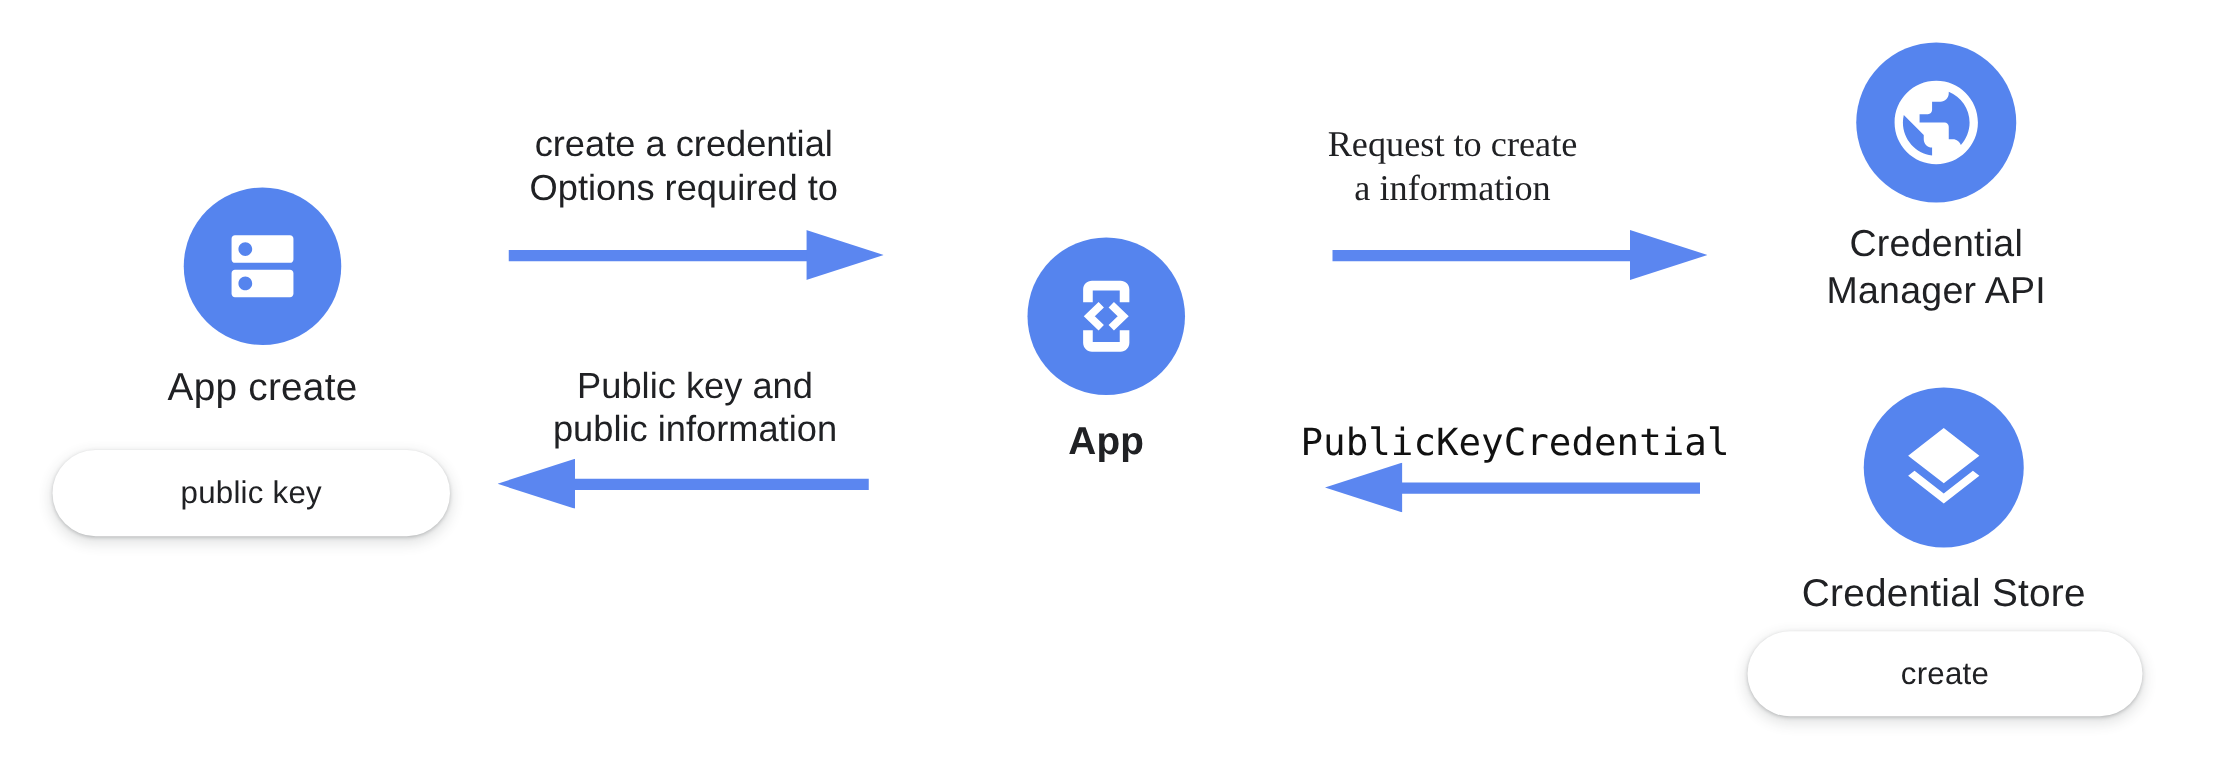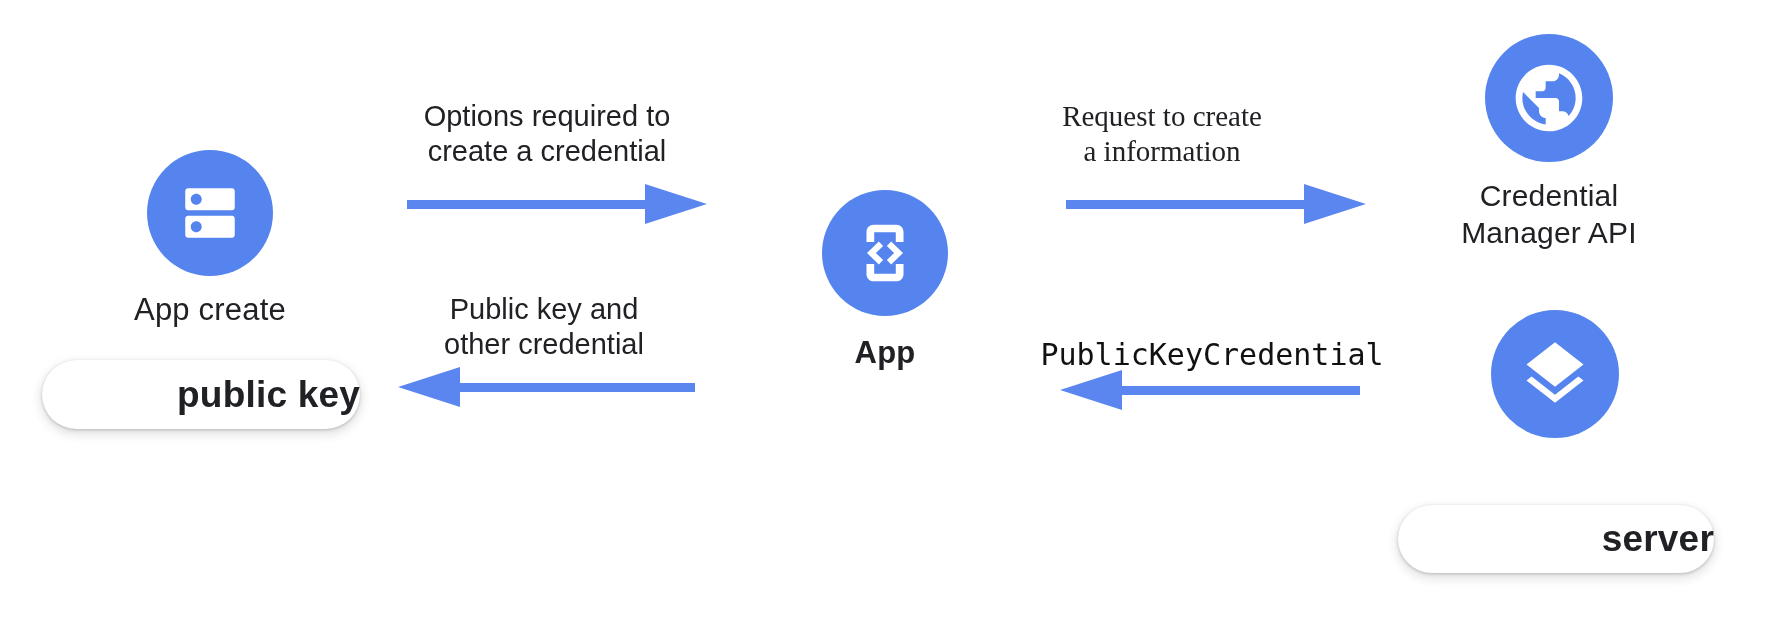--- a/index.html
+++ b/index.html
@@ -46,22 +46,22 @@
     font-family:"DejaVu Sans Mono","Liberation Mono",monospace;
     font-size:30px;
     line-height:34px;
     color:#111111;
     white-space:nowrap;
   }
   .badge{
     background:var(--badge-bg);
     border-radius:36px;
     box-shadow:0 1px 3px rgba(60,64,67,.28), 0 4px 10px 2px rgba(60,64,67,.14);
-    display:flex;align-items:center;justify-content:flex-end;
-    font-size:37px;font-weight:700;letter-spacing:.2px;
+    display:flex;align-items:center;justify-content:center;
+    font-size:25px;font-weight:400;letter-spacing:.2px;
     color:var(--text-color);
   }
   .arrow .shaft{
     position:absolute;top:50%;height:9px;margin-top:-4.5px;
     background:var(--arrow-blue);
   }
   .arrow .head{
     position:absolute;top:0;bottom:0;width:62px;
     background:var(--arrow-blue);
   }
@@ -79,41 +79,41 @@
     <svg width="66" height="66" viewBox="0 0 24 24" fill="#ffffff">
       <path d="M20 13H4c-.55 0-1 .45-1 1v6c0 .55.45 1 1 1h16c.55 0 1-.45 1-1v-6c0-.55-.45-1-1-1zM7 19c-1.1 0-2-.9-2-2s.9-2 2-2 2 .9 2 2-.9 2-2 2zM20 3H4c-.55 0-1 .45-1 1v6c0 .55.45 1 1 1h16c.55 0 1-.45 1-1V4c0-.55-.45-1-1-1zM7 9c-1.1 0-2-.9-2-2s.9-2 2-2 2 .9 2 2-.9 2-2 2z"></path>
     </svg>
   </div>
   <div class="abs node-label" style="left:35px;top:292px;width:350px;">App create</div>
   <div class="abs badge" style="left:42px;top:360px;width:318px;height:69px;">
     <span>public key</span>
   </div>
 
   <div class="abs flow-label" style="left:377px;top:99px;width:340px;">
+    <span>create a credential</span>
     <span>Options required to</span>
-    <span>create a credential</span>
   </div>
   <div class="abs arrow right" style="left:407px;top:184px;width:300px;height:40px;">
     <div class="shaft"></div>
     <div class="head"></div>
   </div>
 
   <div class="abs circle" style="left:822px;top:190px;width:126px;height:126px;">
     <svg width="74" height="74" viewBox="0 0 24 24">
       <path fill="#ffffff" d="M8.3 2.8h7.4c1.3 0 2.3 1 2.3 2.3v3.3h-2.5V5.3h-7v3.1H6V5.1c0-1.3 1-2.3 2.3-2.3z"></path>
       <path fill="#ffffff" d="M6 15.6h2.5v3.1h7v-3.1H18v3.3c0 1.3-1 2.3-2.3 2.3H8.3c-1.3 0-2.3-1-2.3-2.3z"></path>
       <path fill="none" stroke="#ffffff" stroke-width="2" d="M10.7 9 7.6 12l3.1 3"></path>
       <path fill="none" stroke="#ffffff" stroke-width="2" d="M13.3 9l3.1 3-3.1 3"></path>
     </svg>
   </div>
   <div class="abs node-label" style="left:740px;top:335px;width:290px;font-weight:bold;">App</div>
 
-  <div class="abs flow-label" style="left:374px;top:292px;width:340px;">
+  <div class="abs flow-label" style="left:386px;top:292px;width:340px;">
     <span>Public key and</span>
-    <span>other credential</span>
+    <span>public information</span>
   </div>
   <div class="abs arrow left" style="left:398px;top:367px;width:297px;height:40px;">
     <div class="shaft"></div>
     <div class="head"></div>
   </div>
 
   <div class="abs flow-label" style="left:992px;top:99px;width:340px;font-family:Liberation Serif, serif;">
     <span>Request to create</span>
     <span>a information</span>
   </div>
@@ -136,17 +136,18 @@
   <div class="abs arrow left" style="left:1060px;top:370px;width:300px;height:40px;">
     <div class="shaft"></div>
     <div class="head"></div>
   </div>
 
   <div class="abs circle" style="left:1491px;top:310px;width:128px;height:128px;">
     <svg width="76" height="76" viewBox="0 0 24 24" fill="#ffffff">
       <path d="M11.99 18.54l-7.37-5.73L3 14.07l9 7 9-7-1.63-1.27-7.38 5.74zM12 16l7.36-5.73L21 9l-9-7-9 7 1.63 1.27L12 16z"></path>
     </svg>
   </div>
+  <div class="abs node-label" style="left:1405px;top:457px;width:300px;">Credential Store</div>
   <div class="abs badge" style="left:1398px;top:505px;width:316px;height:68px;">
-    <span>server</span>
+    <span>create</span>
   </div>
 
 </div>
 
 </body></html>

